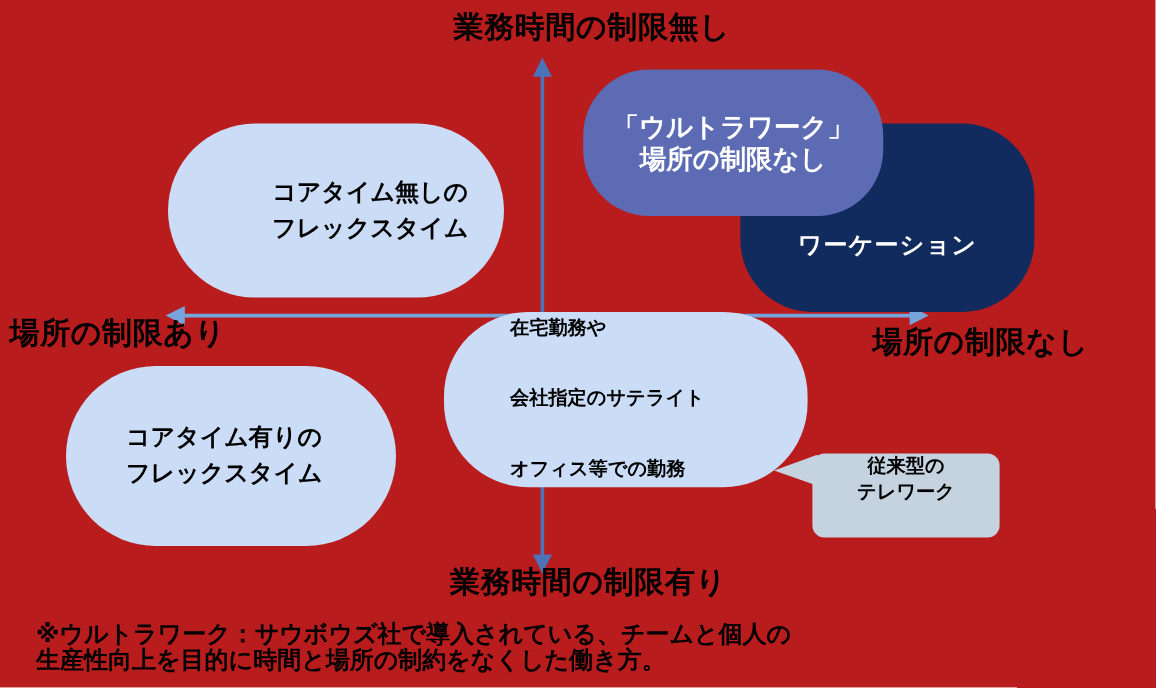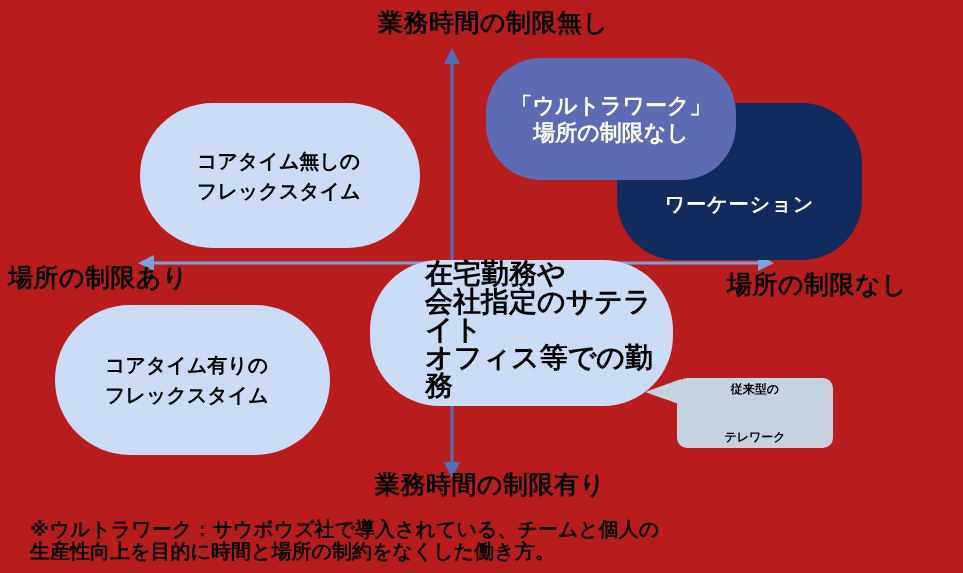--- a/index.html
+++ b/index.html
@@ -30,44 +30,44 @@
   .bubble{
     position:absolute;display:flex;flex-direction:column;
     font-weight:bold;color:#000;
   }
   .bubble.light{background:var(--light-blue);}
   .bubble.purple{background:var(--purple);color:#fff;}
   .bubble.navy{background:var(--navy);color:#fff;}
   .bubble.gray{background:var(--gray-blue);}
   .b-flex-no-core{
     left:140px;top:103px;width:280px;height:145px;border-radius:75px;
-    justify-content:center;padding-left:57px;font-size:20px;line-height:30px;z-index:1;
+    justify-content:center;padding-left:57px;font-size:20px;line-height:30px;z-index:1;text-align:center;
   }
   .b-flex-core{
     left:55px;top:305px;width:275px;height:150px;border-radius:75px;
     justify-content:center;padding-left:50px;font-size:20px;line-height:30px;z-index:1;
   }
   .b-center{
     left:370px;top:260px;width:303px;height:146px;border-radius:70px;
-    justify-content:flex-start;padding-left:55px;font-size:28px;line-height:28px;z-index:2;
+    justify-content:space-between;padding-left:55px;font-size:16px;line-height:28px;z-index:2;
   }
   .b-ultrawork{
     left:486px;top:58px;width:250px;height:122px;border-radius:55px;
     justify-content:center;align-items:center;text-align:center;
     font-size:22px;line-height:27px;z-index:4;
   }
   .b-workation{
     left:617px;top:103px;width:245px;height:157px;border-radius:60px;
     justify-content:center;align-items:center;padding-top:45px;
     font-size:20px;letter-spacing:1px;z-index:3;
   }
   .b-conventional{
     left:677px;top:378px;width:156px;height:70px;border-radius:10px;
-    justify-content:space-between;align-items:center;text-align:center;
-    font-size:12px;line-height:22px;z-index:4;
+    justify-content:flex-start;align-items:center;text-align:center;
+    font-size:16px;line-height:22px;z-index:4;
   }
   .footnote{
     position:absolute;left:30px;top:518px;font-size:20px;font-weight:bold;
     line-height:22px;color:#000;z-index:2;
   }
   .source{
     position:absolute;left:625px;top:543px;font-size:15px;font-weight:bold;
     color:#000;z-index:2;white-space:nowrap;
   }
 </style>

